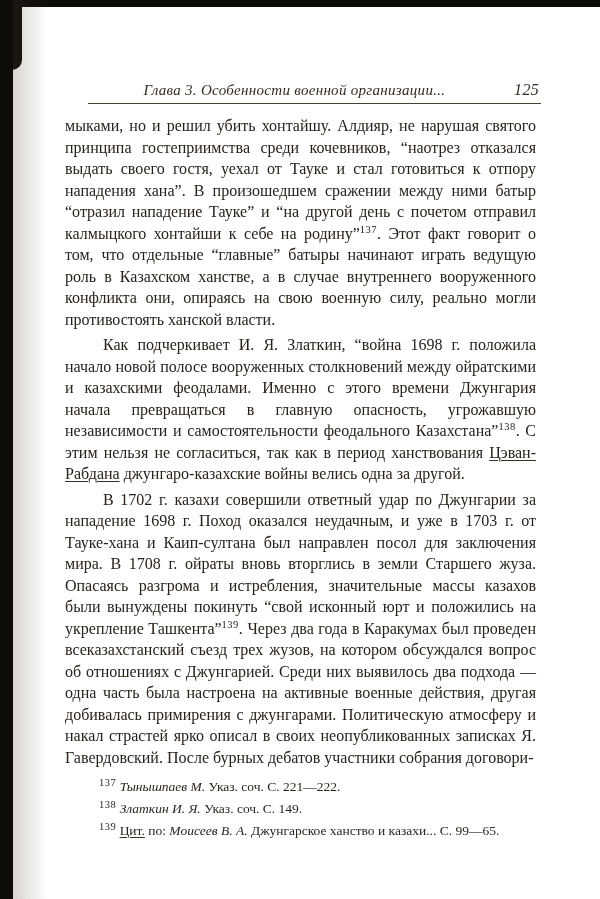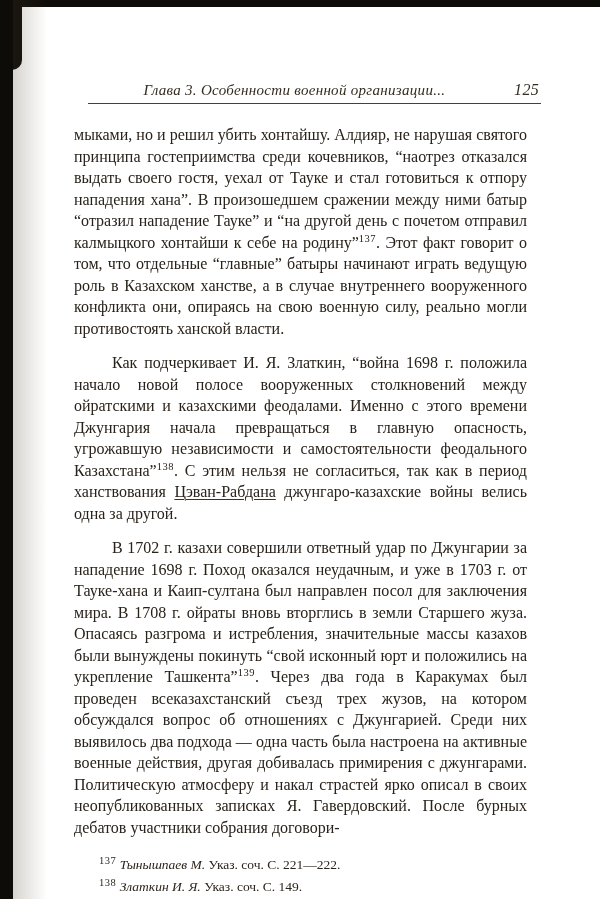--- a/index.html
+++ b/index.html
@@ -22,25 +22,25 @@
     pointer-events: none;
   }
   .header {
     position: absolute; top: 82px; left: 88px; width: 453px;
     font-style: italic; font-size: 15px; color: #342c21; letter-spacing: 0.3px;
   }
   .running-title { display: block; text-align: center; padding-right: 40px; }
   .page-number { position: absolute; right: 2px; top: -1px; font-size: 16px; }
   .header-rule { position: absolute; top: 103px; left: 88px; width: 453px; border-top: 1.3px solid #4a4030; }
   .column { position: absolute; top: 111px; left: 61px; width: 479px; }
-  .para { margin: 13px; font-size: 16px; line-height: 21.5px; text-align: justify; }
+  .para { margin: 4px; font-size: 16px; line-height: 21.5px; text-align: justify; }
   .para.indent { text-indent: 38px; }
   sup.fnref { font-size: 10.5px; line-height: 0; vertical-align: super; letter-spacing: 0.5px; }
   .u { text-decoration: underline; text-underline-offset: 2px; text-decoration-thickness: 1px; text-decoration-color: #3a3226; }
-  .footnotes { margin-top: 16px; }
+  .footnotes { margin-top: 8px; }
   .footnote { margin: 0; font-size: 13.5px; line-height: 21.8px; text-indent: 38px; text-align: justify; color: #2c251c; }
   .footnote em, .para em { font-style: italic; }
 </style>
 </head>
 <body>
 
 <div class="scan">
   <div class="edge-top"></div>
   <div class="edge-left"></div>
   <div class="edge-corner"></div>

